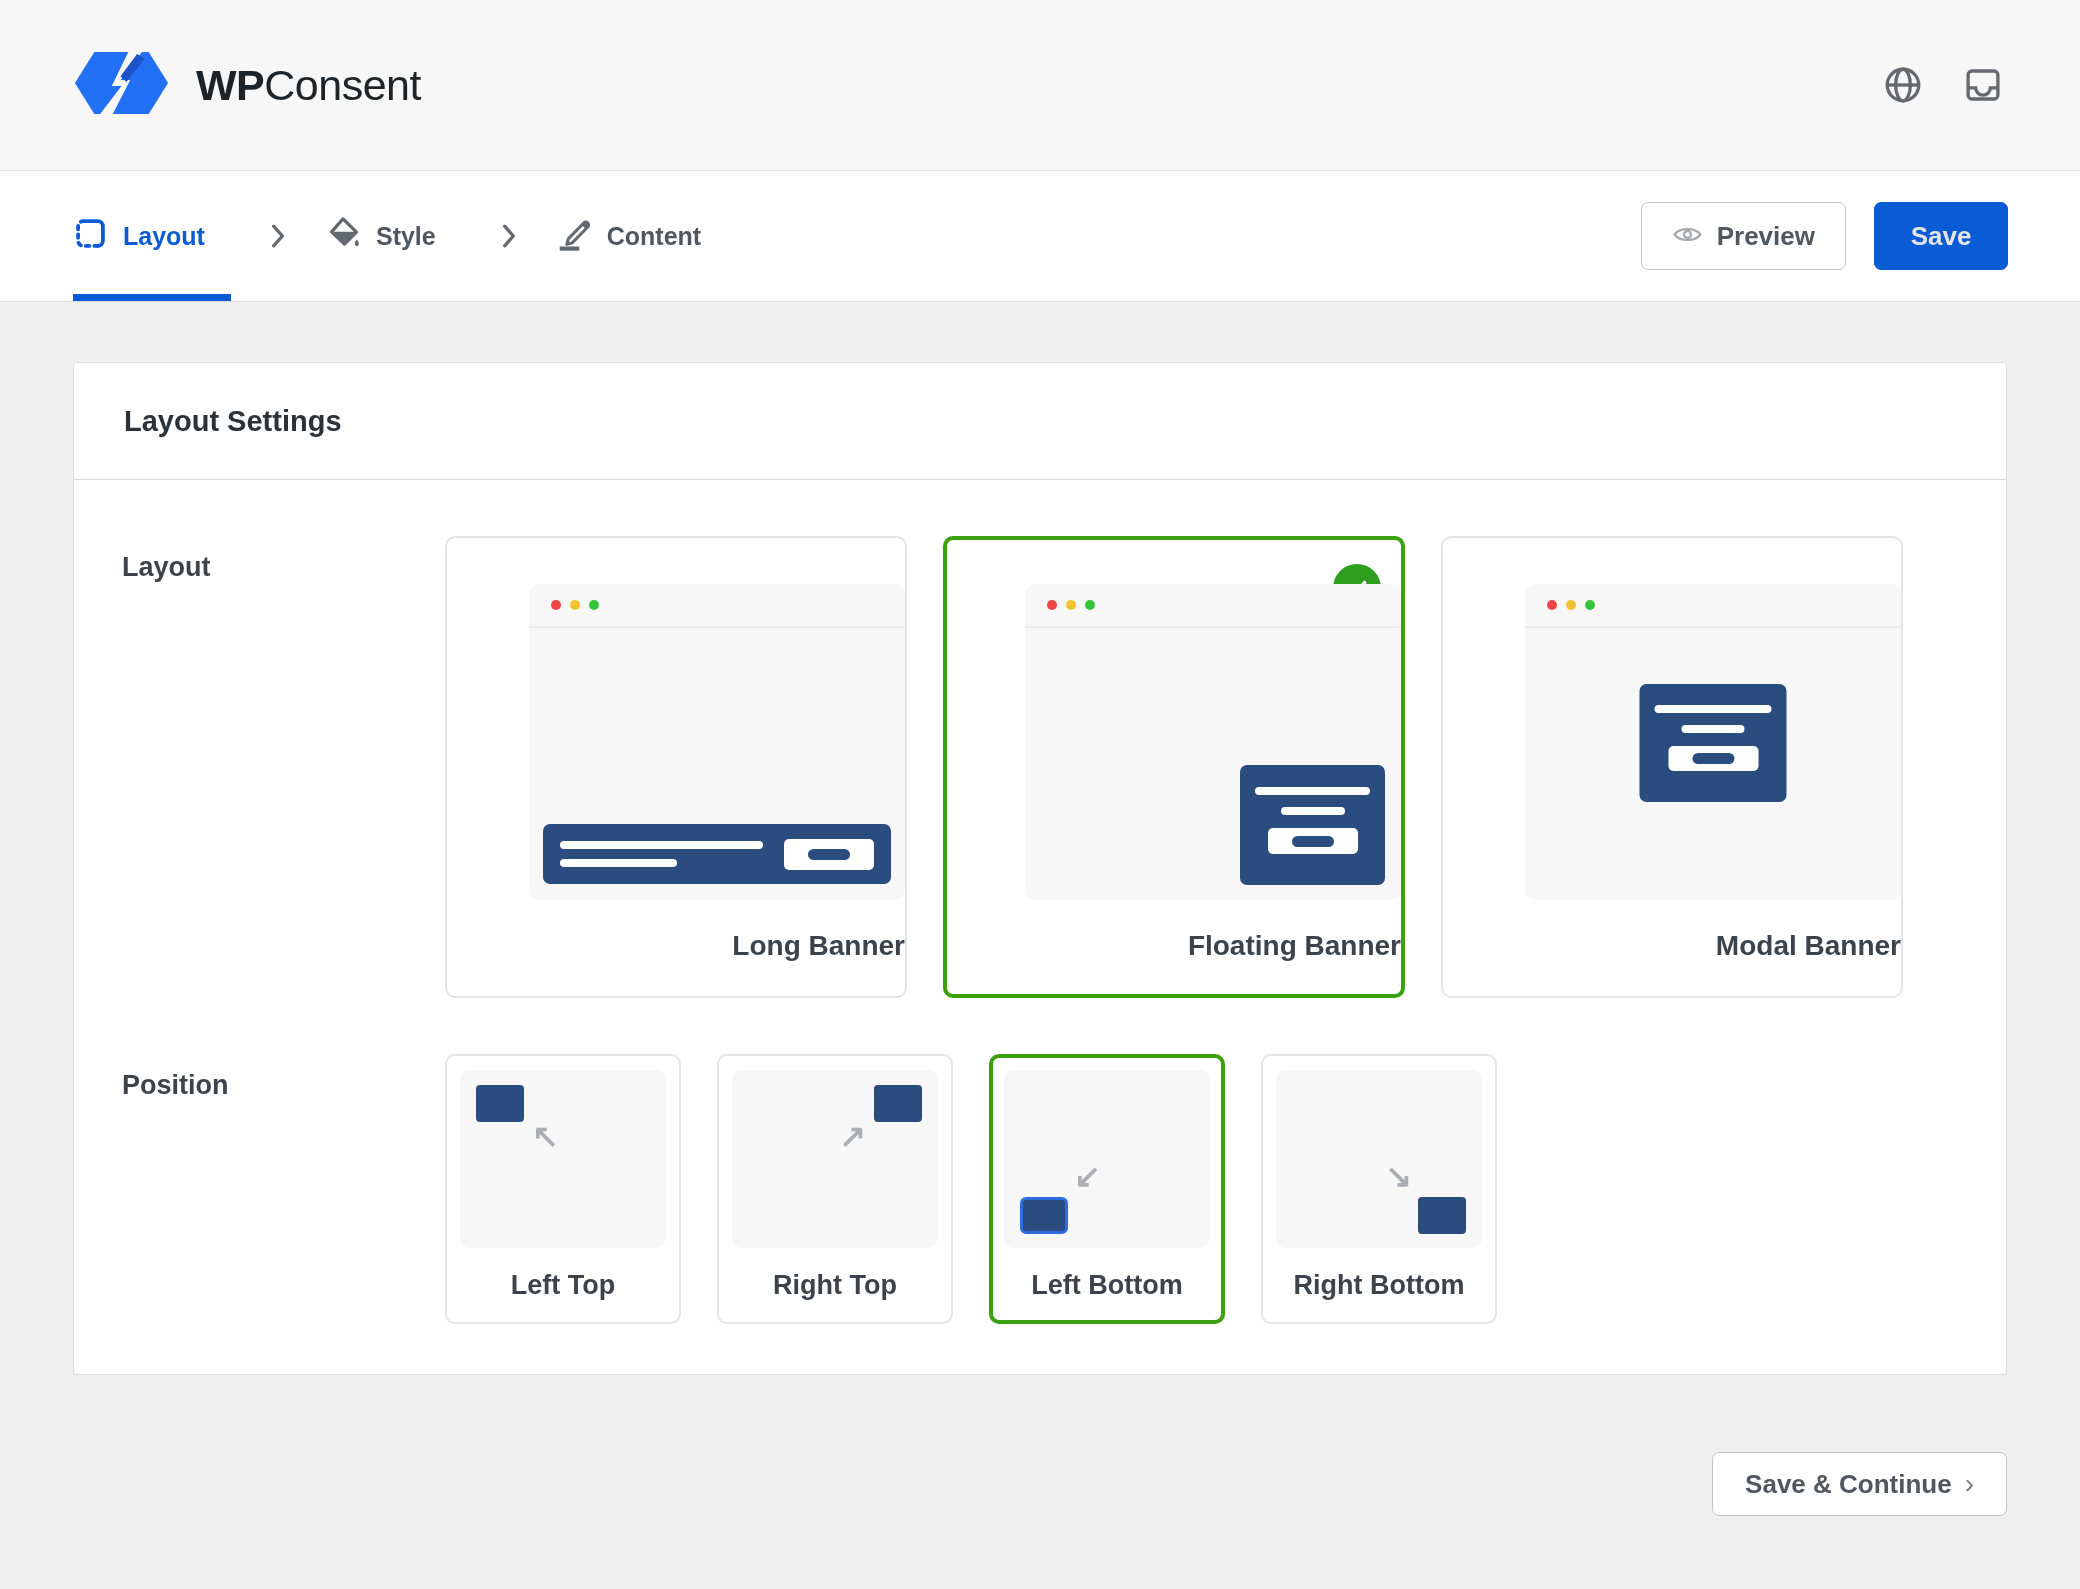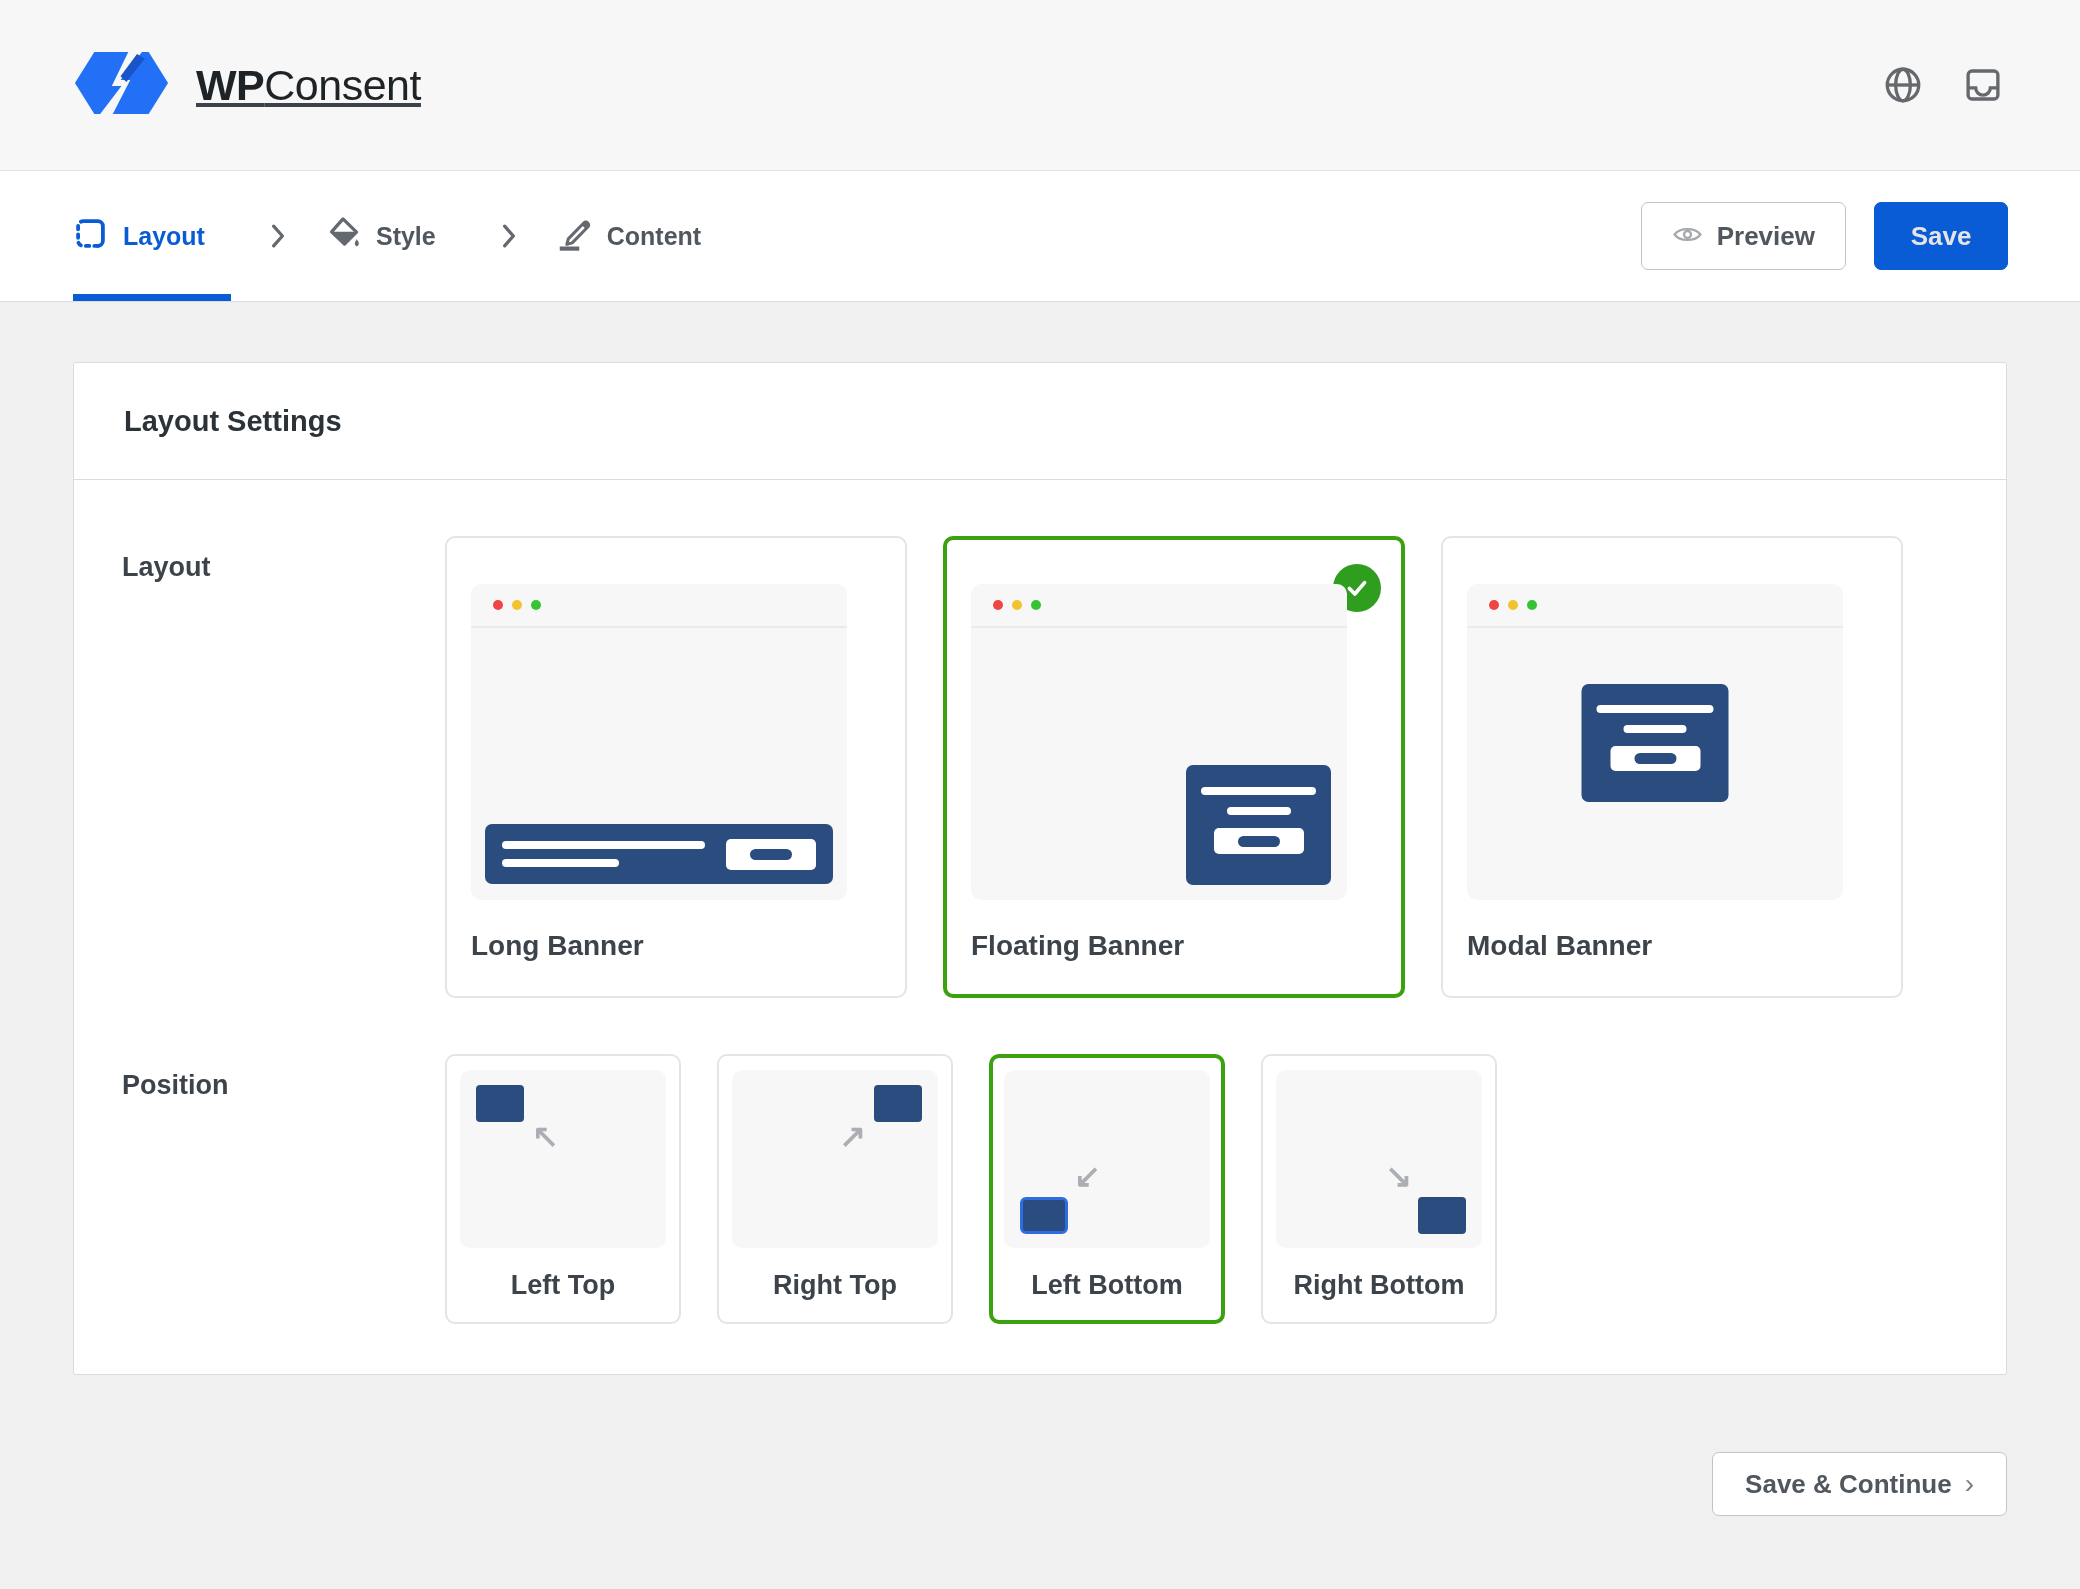--- a/index.html
+++ b/index.html
@@ -9,21 +9,20 @@
     background:#f0f0f1;
     color:#3c434a;
     overflow:hidden;
   }
 
   
   .app-header {
     height:171px; background:#f7f7f7; border-bottom:1px solid #e2e2e4;
     display:flex; align-items:center; justify-content:space-between;
     padding:0 76px 0 73px;
-    text-decoration:underline;
   }
   .brand { display:flex; align-items:center; gap:26px; }
   .brand-text { font-size:43px; color:#1d2327; letter-spacing:-0.5px; }
   .brand-text .bold { font-weight:800; }
   .brand-text .rest { font-weight:400; }
   .header-icons { display:flex; align-items:center; gap:38px; }
   .header-icons svg { display:block; }
 
   
   .tab-bar {
@@ -62,21 +61,21 @@
   .card-body { padding:56px 48px 50px; }
   .row { display:flex; }
   .row + .row { margin-top:56px; }
   .row-label { width:323px; flex:0 0 323px; font-size:27px; font-weight:600; color:#3c434a; padding-top:16px; }
 
   
   .layout-options { display:flex; gap:36px; }
   .layout-card {
     width:462px; height:462px; background:#fff; border:2px solid #e3e4e6;
     border-radius:10px; position:relative; display:flex; flex-direction:column;
-    align-items:flex-start; cursor:pointer;padding-left:24px;
+    align-items:flex-end; cursor:pointer;
   }
   .layout-card.selected { border:4px solid #3ba10e; }
   .option-label { margin-top:30px; font-size:28px; font-weight:600; color:#3c434a; }
 
   .badge-check {
     position:absolute; top:24px; right:20px; width:48px; height:48px;
     border-radius:50%; background:#2f9e1e; display:flex; align-items:center; justify-content:center;
   }
 
   .mockup {

